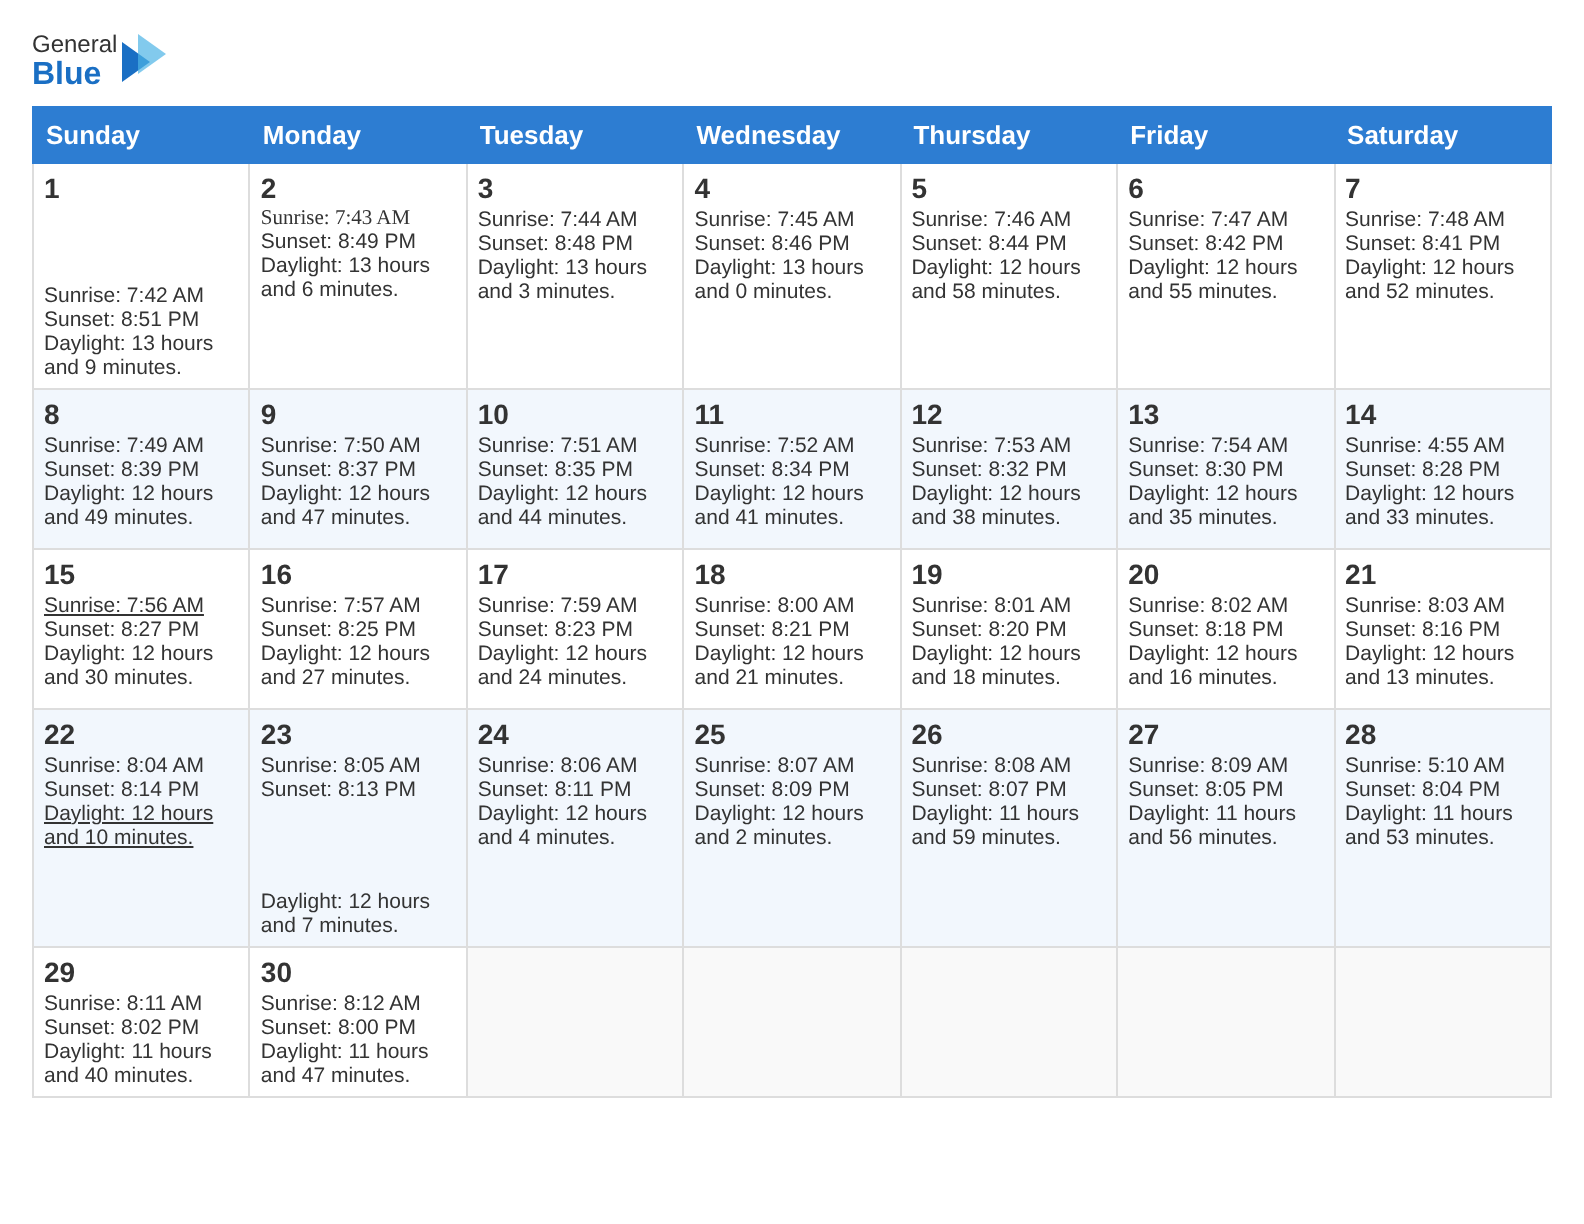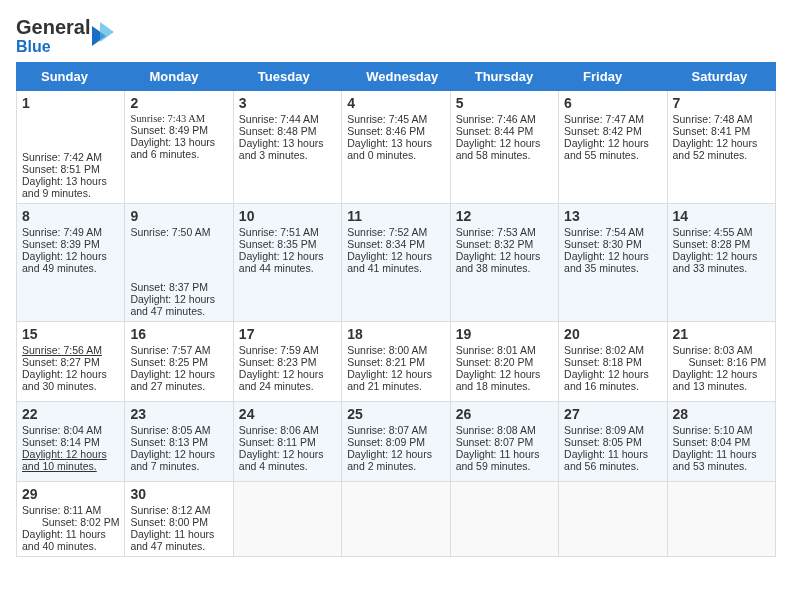--- a/index.html
+++ b/index.html
@@ -35,21 +35,21 @@
     }
     .calendar-table {
       width: 100%;
       border-collapse: collapse;
       table-layout: fixed;
     }
     .calendar-table th {
       background-color: #2d7dd2;
       color: #fff;
       text-align: left;
-      padding: 6px 24px;
+      padding: 6px 6px;
       font-size: 13px;
       font-weight: bold;
       border: 1px solid #2d7dd2;
     }
     .calendar-table td {
       vertical-align: top;
       padding: 4px 5px;
       font-size: 10.5px;
       color: #333;
       border: 1px solid #ddd;
@@ -74,21 +74,21 @@
       height: 70px;
     }
   </style>
 </head>
 <body>
 
 <div class="header-area">
   <div class="logo">
   <div style="display:flex;align-items:center;gap:2px;">
     <div style="line-height:1.1;">
-      <div style="font-size:20px;font-weight:bold;color:#333;">General</div>
+      <div style="font-size:12px;font-weight:normal;color:#333;">General</div>
       <div style="font-size:16px;font-weight:bold;color:#1a6fc4;">Blue</div>
     </div>
     <svg width="22" height="28" viewBox="0 0 22 28">
       <polygon points="0,4 14,14 0,24" fill="#1a6fc4"></polygon>
       <polygon points="8,0 22,10 8,20" fill="#4db3e6" opacity="0.7"></polygon>
     </svg>
   </div>
 </div>
   <div class="title-block">
     <div class="month-title"></div>
@@ -156,21 +156,21 @@
       <tr>
         <td>
           <span class="day-num">8</span>
           <span style="display: block;">Sunrise: 7:49 AM</span>
           <span style="display: block;">Sunset: 8:39 PM</span>
           <span style="display: block;">Daylight: 12 hours and 49 minutes.</span>
         </td>
         <td>
           <span class="day-num">9</span>
           <span style="display: block;">Sunrise: 7:50 AM</span>
-          <span style="display: block; margin-top: 43px;">Sunset: 8:37 PM</span>
+          <span style="display: block;">Sunset: 8:37 PM</span>
           <span style="display: block;">Daylight: 12 hours and 47 minutes.</span>
         </td>
         <td>
           <span class="day-num">10</span>
           <span style="display: block;">Sunrise: 7:51 AM</span>
           <span style="display: block;">Sunset: 8:35 PM</span>
           <span style="display: block;">Daylight: 12 hours and 44 minutes.</span>
         </td>
         <td>
           <span class="day-num">11</span>
@@ -230,36 +230,36 @@
         </td>
         <td>
           <span class="day-num">20</span>
           <span style="display: block;">Sunrise: 8:02 AM</span>
           <span style="display: block;">Sunset: 8:18 PM</span>
           <span style="display: block;">Daylight: 12 hours and 16 minutes.</span>
         </td>
         <td>
           <span class="day-num">21</span>
           <span style="display: block;">Sunrise: 8:03 AM</span>
-          <span style="display: block; margin-left: 16px;">Sunset: 8:16 PM</span>
+          <span style="display: block;">Sunset: 8:16 PM</span>
           <span style="display: block;">Daylight: 12 hours and 13 minutes.</span>
         </td>
       </tr>
       <tr>
         <td>
           <span class="day-num">22</span>
           <span style="display: block;">Sunrise: 8:04 AM</span>
           <span style="display: block;">Sunset: 8:14 PM</span>
           <span style="display: block; text-decoration: underline;">Daylight: 12 hours and 10 minutes.</span>
         </td>
         <td>
           <span class="day-num">23</span>
           <span style="display: block;">Sunrise: 8:05 AM</span>
           <span style="display: block;">Sunset: 8:13 PM</span>
-          <span style="display: block;">Daylight: 12 hours and 7 minutes.</span>
+          <span style="display: block; margin-top: 44px;">Daylight: 12 hours and 7 minutes.</span>
         </td>
         <td>
           <span class="day-num">24</span>
           <span style="display: block;">Sunrise: 8:06 AM</span>
           <span style="display: block;">Sunset: 8:11 PM</span>
           <span style="display: block;">Daylight: 12 hours and 4 minutes.</span>
         </td>
         <td>
           <span class="day-num">25</span>
           <span style="display: block;">Sunrise: 8:07 AM</span>
@@ -282,21 +282,21 @@
           <span class="day-num">28</span>
           <span style="display: block;">Sunrise: 5:10 AM</span>
           <span style="display: block;">Sunset: 8:04 PM</span>
           <span style="display: block;">Daylight: 11 hours and 53 minutes.</span>
         </td>
       </tr>
       <tr class="last-row">
         <td>
           <span class="day-num">29</span>
           <span style="display: block;">Sunrise: 8:11 AM</span>
-          <span style="display: block; text-align: right;">Sunset: 8:02 PM</span>
+          <span style="display: block;">Sunset: 8:02 PM</span>
           <span style="display: block;">Daylight: 11 hours and 40 minutes.</span>
         </td>
         <td>
           <span class="day-num">30</span>
           <span style="display: block;">Sunrise: 8:12 AM</span>
           <span style="display: block;">Sunset: 8:00 PM</span>
           <span style="display: block;">Daylight: 11 hours and 47 minutes.</span>
         </td>
         <td class="empty-cell"></td>
         <td class="empty-cell"></td>

